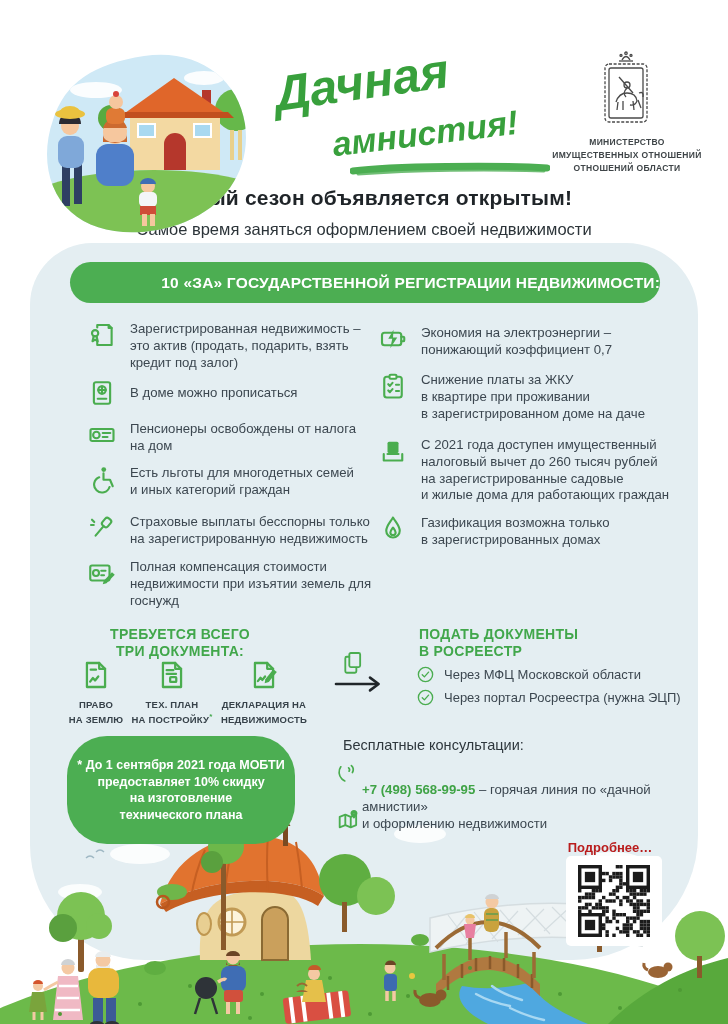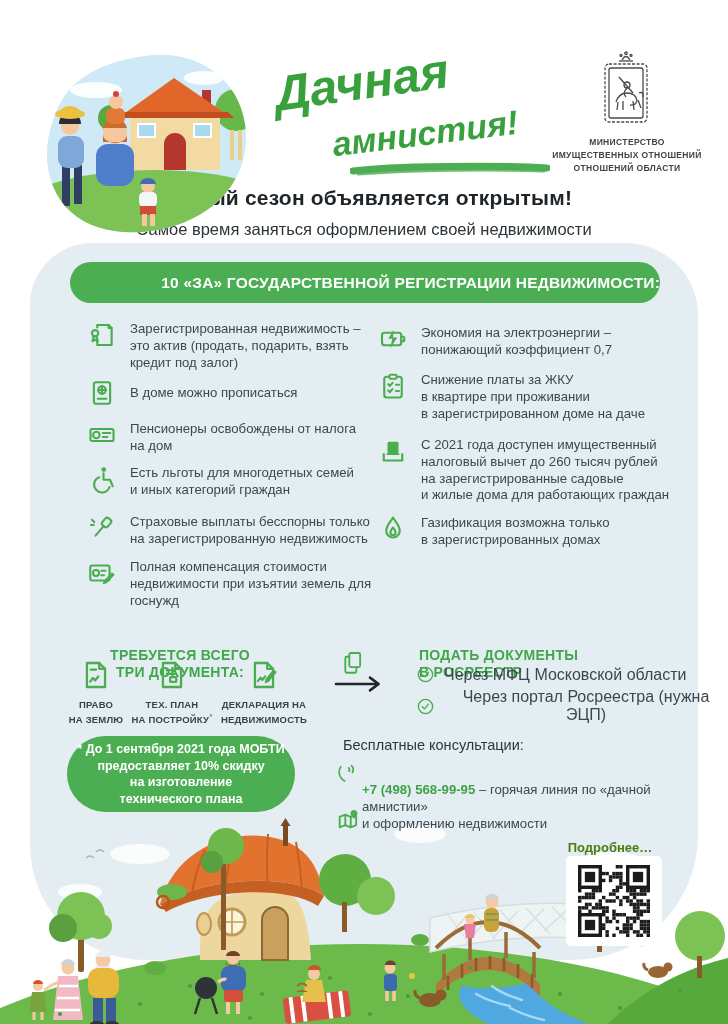--- a/index.html
+++ b/index.html
@@ -19,40 +19,40 @@
   .banner{position:absolute;left:70px;top:262px;width:590px;height:41px;background:#4cae52;border-radius:21px;
           color:#fff;font-weight:bold;font-size:15.5px;letter-spacing:.2px;display:flex;align-items:center;justify-content:flex-end;z-index:4;}
   
   .benefit{position:absolute;display:flex;gap:13px;align-items:flex-start;z-index:4;}
   .benefit.center{align-items:center;}
   .bicon{flex:0 0 30px;width:30px;height:30px;}
   .bicon svg{width:30px;height:30px;display:block;}
   .btext{margin:1px 0 0 0;font-size:13.2px;line-height:16.8px;color:#3c4750;white-space:pre-line;}
   
   .sec-heading{position:absolute;color:#41a74b;font-weight:bold;font-size:14px;line-height:16.5px;
-               white-space:pre-line;letter-spacing:.3px;z-index:4;margin-top:21px;}
+               white-space:pre-line;letter-spacing:.3px;z-index:4;}
   .doc-item{position:absolute;text-align:center;z-index:4;}
   .doc-item svg{width:32px;height:32px;display:inline-block;}
   .doc-label{margin:4px 0 0 0;font-size:9.5px;font-weight:bold;color:#37424a;line-height:11.5px;
              white-space:pre-line;letter-spacing:.2px;}
   .doc-label sup{color:#41a74b;font-size:8px;}
   .opt-row{position:absolute;display:flex;gap:9px;align-items:center;z-index:4;}
   .opt-row svg{width:19px;height:19px;flex:0 0 19px;}
-  .opt-text{margin:0;font-size:16px;color:#3c4750;text-align:center;}
-  
-  .promo{position:absolute;left:67px;top:736px;width:228px;height:76px;background:#4cae52;border-radius:40px;
+  .opt-text{margin:0;font-size:13px;color:#3c4750;}
+  
+  .promo{position:absolute;left:67px;top:736px;width:228px;height:108px;background:#4cae52;border-radius:40px;
          color:#fff;font-weight:bold;font-size:12.5px;line-height:16.5px;text-align:center;white-space:pre-line;
          display:flex;align-items:center;justify-content:center;z-index:5;}
   
   .consult-heading{position:absolute;font-size:14.5px;font-weight:normal;color:#2e373d;z-index:5;}
   .crow-icon{position:absolute;z-index:5;}
   .crow-icon svg{display:block;}
   .phone-text{position:absolute;margin:0;font-size:13.2px;line-height:17px;color:#3c4750;white-space:pre-line;z-index:5;}
   .phone-number{color:#3fa346;font-weight:bold;}
-  .more{position:absolute;left:560px;top:840px;width:100px;text-align:center;color:#4d7c0f;font-size:13px;font-weight:bold;z-index:6;}
+  .more{position:absolute;left:560px;top:840px;width:100px;text-align:center;color:#b91c1c;font-size:13px;font-weight:bold;z-index:6;}
   .qr-box{position:absolute;left:566px;top:856px;width:96px;height:90px;background:#fff;border-radius:5px;z-index:6;
           display:flex;align-items:center;justify-content:center;}
   
   svg.oi *{stroke:#4aad4f;stroke-width:1.7;fill:none;stroke-linecap:round;stroke-linejoin:round;}
   svg.oi .fil{fill:#4aad4f;stroke:none;}
   svg.oi .wfil{fill:#fff;}
 </style>
 </head>
 <body>
 

